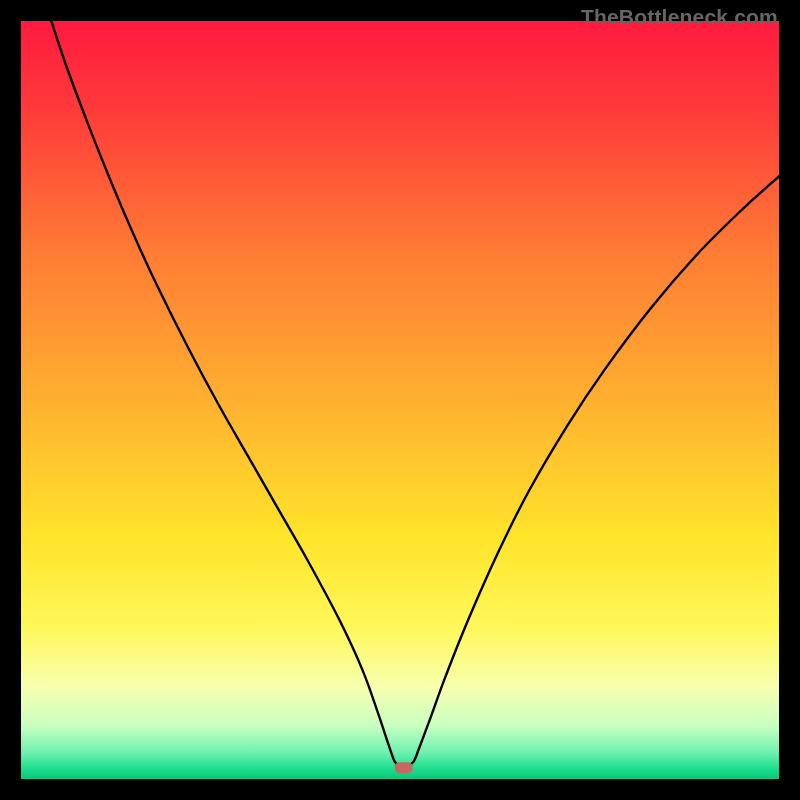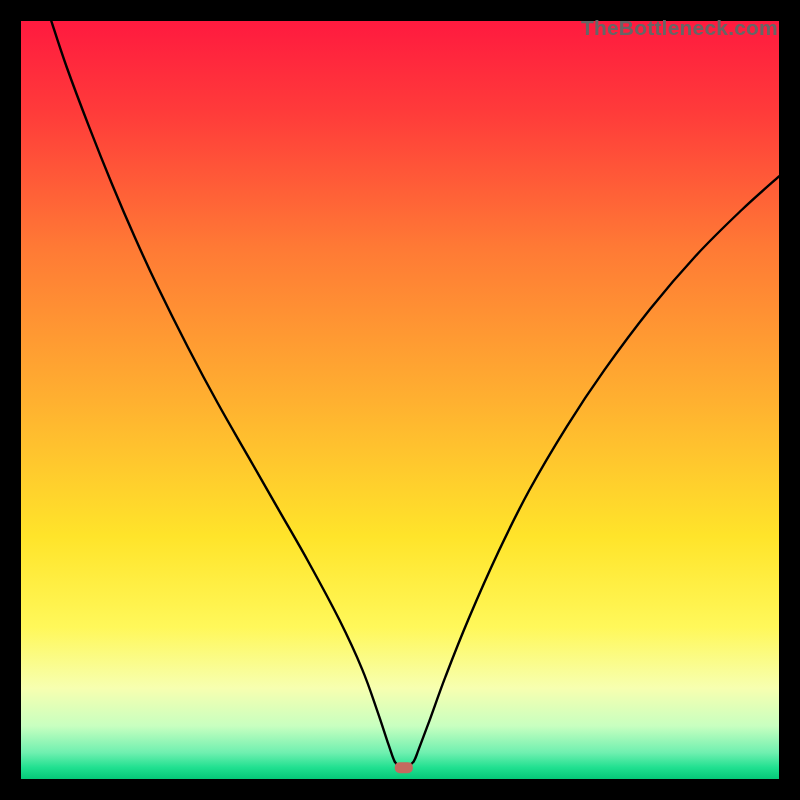--- a/index.html
+++ b/index.html
@@ -20,21 +20,21 @@
   }
   .plot {
     position: absolute;
     left: 0;
     top: 0;
     width: 758px;
     height: 758px;
   }
   .watermark {
     position: absolute;
-    top: 16px;
+    top: 5px;
     right: 22px;
     font-family: Arial, Helvetica, sans-serif;
     font-size: 21px;
     font-weight: bold;
     color: #666666;
     letter-spacing: 0.2px;
     user-select: none;
     margin-left: 17px;
   }
 </style>

